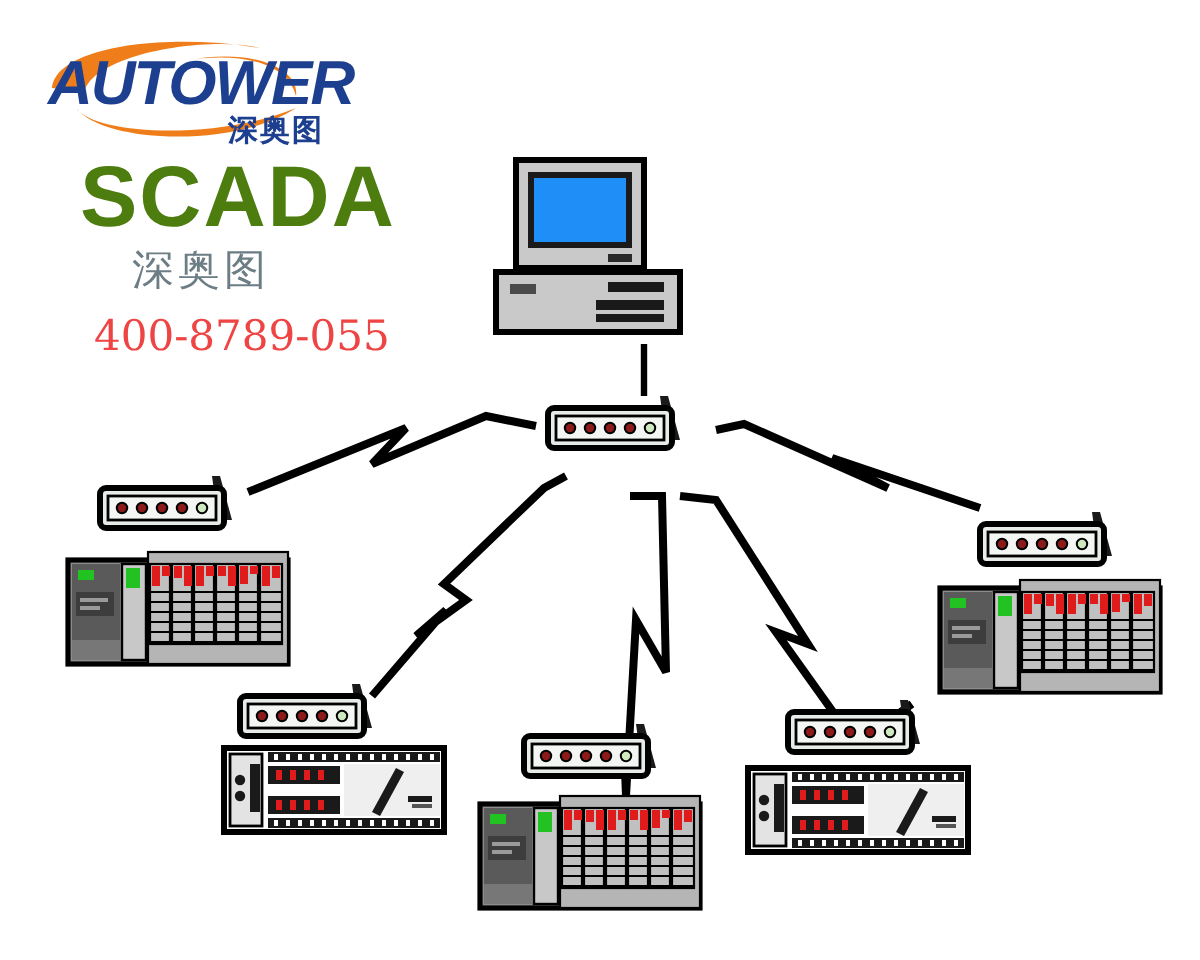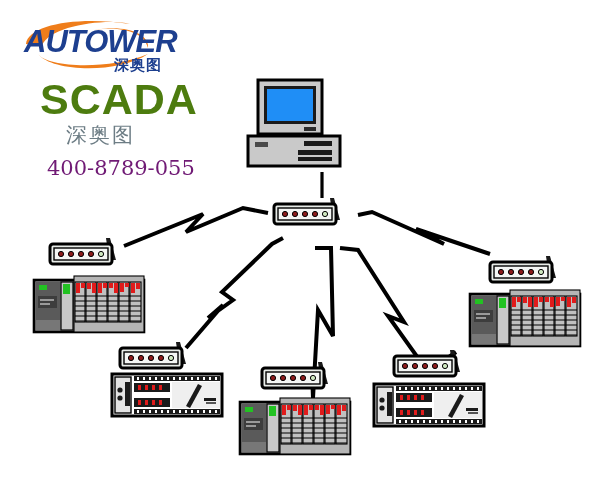--- a/index.html
+++ b/index.html
@@ -21,21 +21,21 @@
     color:#4d7c0f;line-height:1;
   }
   .cn-sub{
     position:absolute;left:66px;top:125px;
     font-family:"DejaVu Sans",sans-serif;
     font-size:21px;color:#6d7d85;letter-spacing:2px;line-height:1;
   }
   .phone{
     position:absolute;left:47px;top:158px;
     font-family:"DejaVu Serif",serif;
-    font-size:21px;color:#701a75;letter-spacing:0px;line-height:1;
+    font-size:21px;color:#ef4444;letter-spacing:0px;line-height:1;
   }
 
   
   .node{position:absolute;}
 
   
   .pc{width:96px;height:92px;}
 
   
   .router{width:78px;height:40px;}

